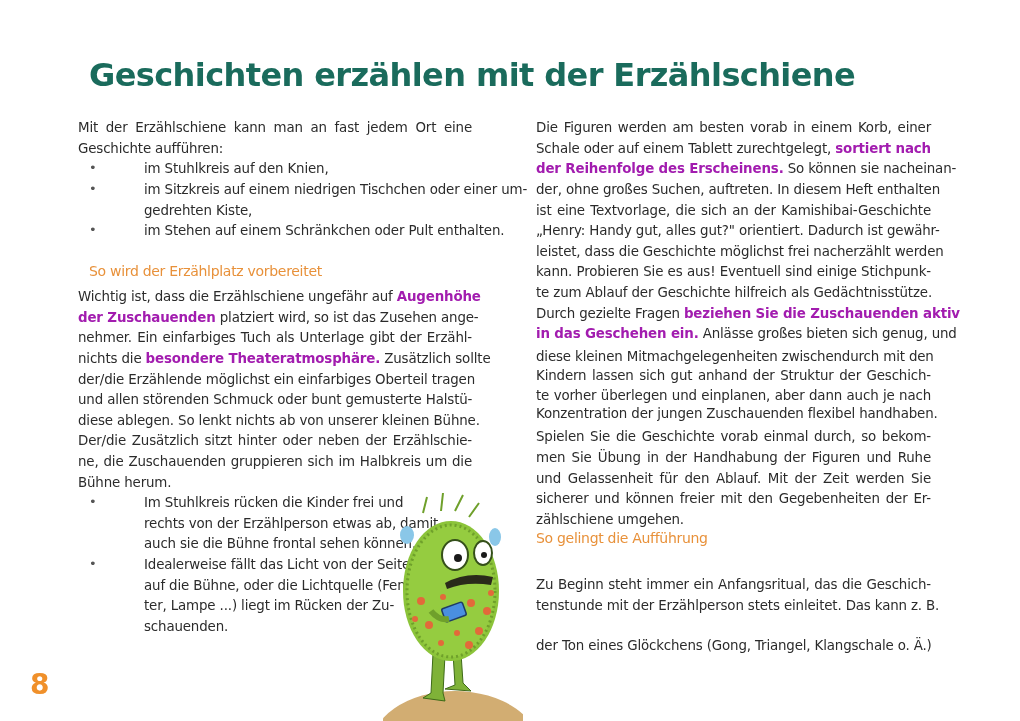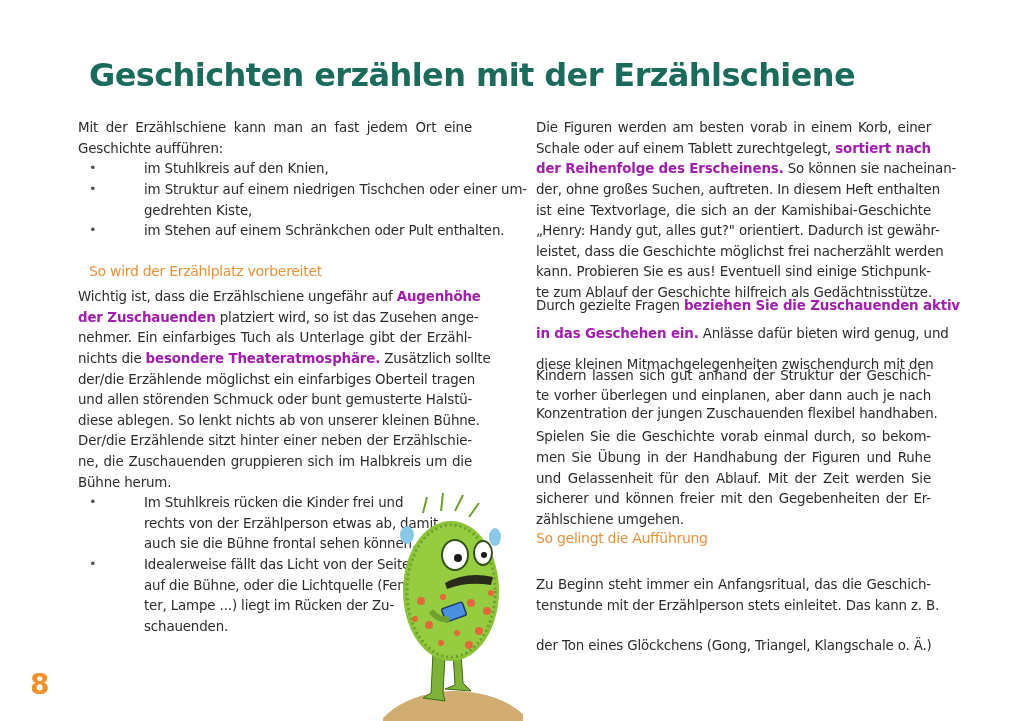--- a/index.html
+++ b/index.html
@@ -23,35 +23,35 @@
 <body>
 
 <h1 class="title">Geschichten erzählen mit der Erzählschiene</h1>
 
 <div class="line colL j" style="top:118px">Mit der Erzählschiene kann man an fast jedem Ort eine</div>
 <div class="line colL" style="top:139px">Geschichte aufführen:</div>
 
 <span class="bullet" style="top:160px">•</span>
 <div class="line bul-text" style="top:159px">im Stuhlkreis auf den Knien,</div>
 <span class="bullet" style="top:181px">•</span>
-<div class="line bul-text j" style="top:180px;width:383px">im Struktur auf einem niedrigen Tischchen oder einer um-</div>
+<div class="line bul-text j" style="top:180px;width:383px">im Sitzkreis auf einem niedrigen Tischchen oder einer um-</div>
 <div class="line bul-text" style="top:201px">gedrehten Kiste,</div>
 <span class="bullet" style="top:222px">•</span>
 <div class="line bul-text" style="top:221px">im Stehen auf einem Schränkchen oder Pult enthalten.</div>
 
 <div class="sub" style="left:89px;top:263px">So wird der Erzählplatz vorbereitet</div>
 
 <div class="line colL j" style="top:287px"><span>Wichtig ist, dass die Erzählschiene ungefähr auf </span><b>Augenhöhe</b></div>
 <div class="line colL j" style="top:308px"><b>der Zuschauenden</b><span> platziert wird, so ist das Zusehen ange-</span></div>
 <div class="line colL j" style="top:328px">nehmer. Ein einfarbiges Tuch als Unterlage gibt der Erzähl-</div>
 <div class="line colL j" style="top:349px"><span>nichts die </span><b>besondere Theateratmosphäre.</b><span> Zusätzlich sollte</span></div>
 <div class="line colL j" style="top:370px">der/die Erzählende möglichst ein einfarbiges Oberteil tragen</div>
 <div class="line colL j" style="top:390px">und allen störenden Schmuck oder bunt gemusterte Halstü-</div>
 <div class="line colL j" style="top:411px">diese ablegen. So lenkt nichts ab von unserer kleinen Bühne.</div>
-<div class="line colL j" style="top:431px">Der/die Erzählende sitzt hinter einer neben der Erzählschie-</div>
+<div class="line colL j" style="top:431px">Der/die Zusätzlich sitzt hinter oder neben der Erzählschie-</div>
 <div class="line colL j" style="top:452px">ne, die Zuschauenden gruppieren sich im Halbkreis um die</div>
 <div class="line colL" style="top:473px">Bühne herum.</div>
 
 <span class="bullet" style="top:494px">•</span>
 <div class="line bul-text" style="top:493px">Im Stuhlkreis rücken die Kinder frei und</div>
 <div class="line bul-text" style="top:514px">rechts von der Erzählperson etwas ab, damit</div>
 <div class="line bul-text" style="top:534px">auch sie die Bühne frontal sehen können.</div>
 <span class="bullet" style="top:556px">•</span>
 <div class="line bul-text" style="top:555px">Idealerweise fällt das Licht von der Seite</div>
 <div class="line bul-text" style="top:576px">auf die Bühne, oder die Lichtquelle (Fens-</div>
@@ -91,23 +91,23 @@
 
 <div class="line colR j" style="top:118px">Die Figuren werden am besten vorab in einem Korb, einer</div>
 <div class="line colR j" style="top:139px"><span>Schale oder auf einem Tablett zurechtgelegt, </span><b>sortiert nach</b></div>
 <div class="line colR j" style="top:159px"><b>der Reihenfolge des Erscheinens.</b><span> So können sie nacheinan-</span></div>
 <div class="line colR j" style="top:180px">der, ohne großes Suchen, auftreten. In diesem Heft enthalten</div>
 <div class="line colR j" style="top:201px">ist eine Textvorlage, die sich an der Kamishibai-Geschichte</div>
 <div class="line colR j" style="top:221px">„Henry: Handy gut, alles gut?" orientiert. Dadurch ist gewähr-</div>
 <div class="line colR j" style="top:242px">leistet, dass die Geschichte möglichst frei nacherzählt werden</div>
 <div class="line colR j" style="top:262px">kann. Probieren Sie es aus! Eventuell sind einige Stichpunk-</div>
 <div class="line colR j" style="top:283px">te zum Ablauf der Geschichte hilfreich als Gedächtnisstütze.</div>
-<div class="line colR j" style="top:296px"><span>Durch gezielte Fragen </span><b>beziehen Sie die Zuschauenden aktiv</b></div>
-<div class="line colR j" style="top:324px"><b>in das Geschehen ein.</b><span> Anlässe dafür bieten wird genug, und</span></div>
-<div class="line colR j" style="top:355px">diese kleinen Mitmachgelegenheiten zwischendurch mit den</div>
+<div class="line colR j" style="top:304px"><span>Durch gezielte Fragen </span><b>beziehen Sie die Zuschauenden aktiv</b></div>
+<div class="line colR j" style="top:324px"><b>in das Geschehen ein.</b><span> Anlässe großes bieten sich genug, und</span></div>
+<div class="line colR j" style="top:347px">diese kleinen Mitmachgelegenheiten zwischendurch mit den</div>
 <div class="line colR j" style="top:366px">Kindern lassen sich gut anhand der Struktur der Geschich-</div>
 <div class="line colR j" style="top:386px">te vorher überlegen und einplanen, aber dann auch je nach</div>
 <div class="line colR j" style="top:404px">Konzentration der jungen Zuschauenden flexibel handhaben.</div>
 <div class="line colR j" style="top:427px">Spielen Sie die Geschichte vorab einmal durch, so bekom-</div>
 <div class="line colR j" style="top:448px">men Sie Übung in der Handhabung der Figuren und Ruhe</div>
 <div class="line colR j" style="top:469px">und Gelassenheit für den Ablauf. Mit der Zeit werden Sie</div>
 <div class="line colR j" style="top:489px">sicherer und können freier mit den Gegebenheiten der Er-</div>
 <div class="line colR" style="top:510px">zählschiene umgehen.</div>
 
 <div class="sub" style="left:536px;top:530px">So gelingt die Aufführung</div>

